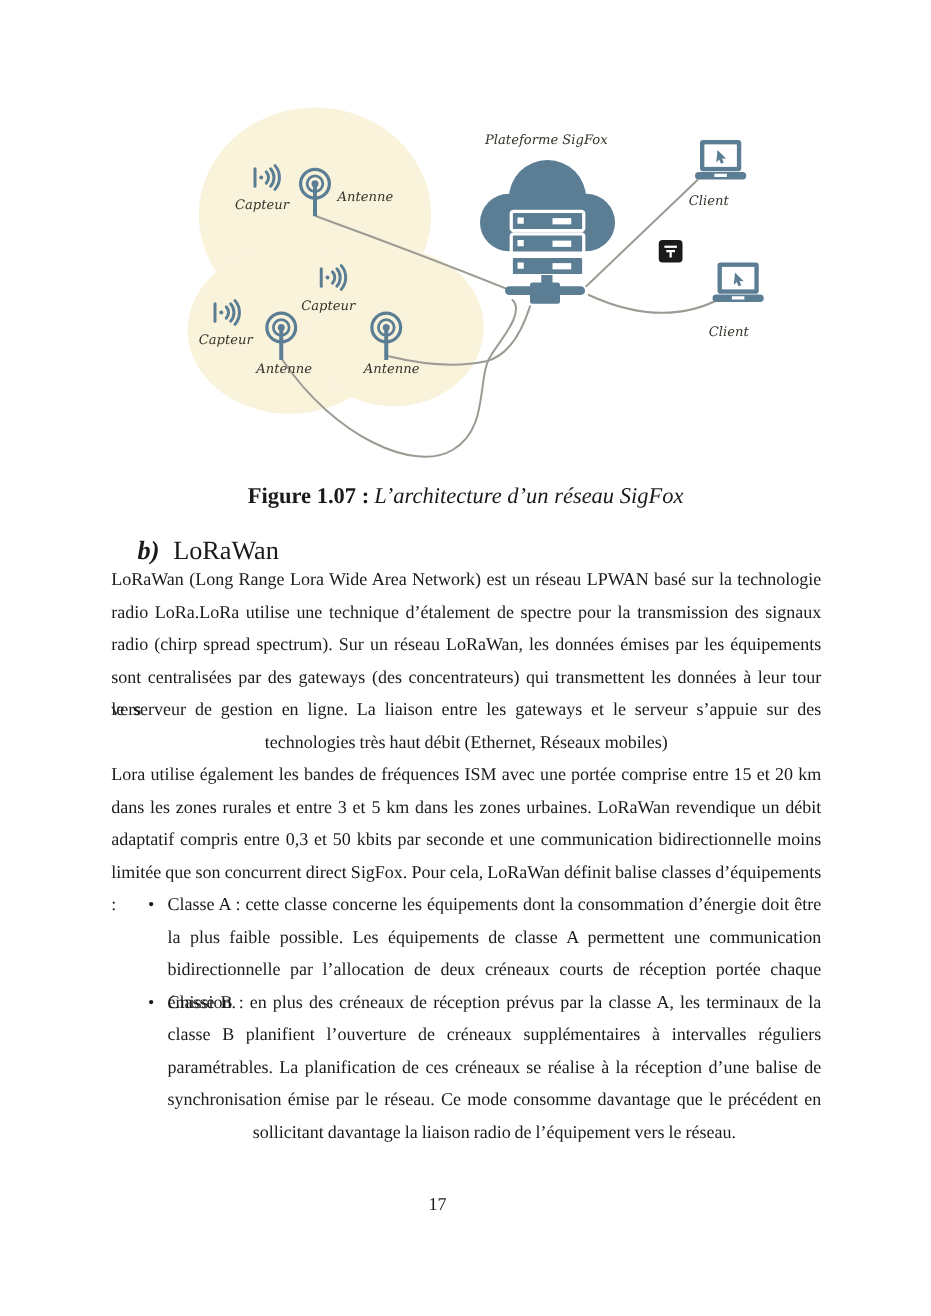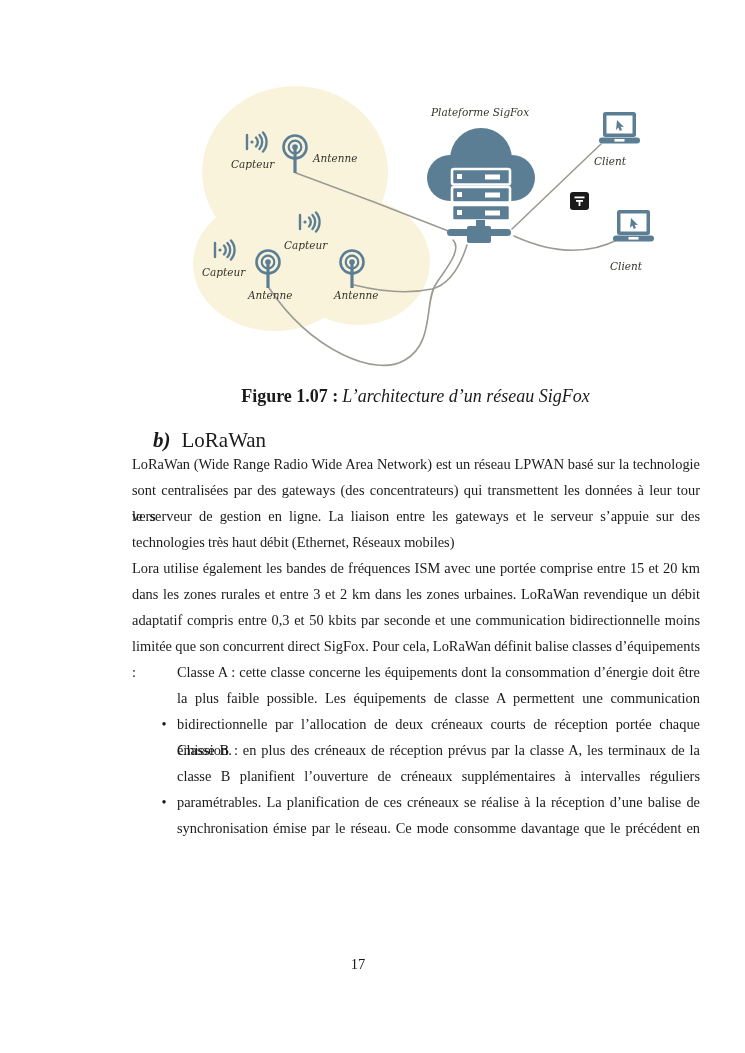--- a/index.html
+++ b/index.html
@@ -1,17 +1,17 @@
 <!DOCTYPE html>
 <html><head>
 <meta charset="utf-8">
 <style>
   html,body{margin:0;padding:0;}
   body{width:745px;height:1053px;background:#ffffff;font-family:"Liberation Serif",serif;color:#1a1a1a;position:relative;overflow:hidden;}
-  .page{position:absolute;inset:0;background:#ffffff;margin-left:43px;}
+  .page{position:absolute;inset:0;background:#ffffff;}
 
   
   .figure{position:absolute;left:0;top:0;width:745px;height:390px;}
   .figure svg{position:absolute;left:0;top:0;}
   .lbl{position:absolute;font-family:"DejaVu Serif",serif;font-style:italic;font-size:10.5px;color:#33332b;white-space:nowrap;}
   .lbl.ctr{text-align:left;}
 
   
   .caption{position:absolute;left:0;top:386px;width:745px;text-align:center;font-size:18px;}
   .cap-b{font-weight:bold;}
@@ -19,28 +19,28 @@
 
   
   .heading{position:absolute;left:110px;top:428px;font-size:21px;}
   .h-marker{font-weight:bold;font-style:italic;}
   .h-title{margin-left:11px;}
 
   
   .bodytext{position:absolute;left:89px;top:451px;width:568px;font-size:14.4px;word-spacing:-0.4px;}
   .ln{height:26px;line-height:26px;white-space:normal;}
   .ln.j{text-align:justify;text-align-last:justify;}
-  .ln.l{text-align:left;}
+  .ln.l{text-align:center;}
   .ln.ind{padding-left:45px;}
   .dot{position:absolute;left:26px;width:12px;text-align:center;font-size:14.4px;line-height:26px;}
   .dot.da{top:260px;}
   .dot.db{top:338px;}
 
   
-  .pagenum{position:absolute;left:0;top:956px;width:630px;text-align:center;font-size:14.5px;}
+  .pagenum{position:absolute;left:0;top:956px;width:630px;text-align:center;font-size:14.5px;padding-left:35px;}
 </style>
 </head>
 <body>
 
 <div class="page">
 
   <div class="figure">
     <svg width="745" height="390" viewBox="0 0 745 390">
 
       <g fill="#faf3dc">
@@ -161,34 +161,37 @@
 
   <div class="caption">
     <span class="cap-b">Figure 1.07 :</span><span class="cap-i">L’architecture d’un réseau SigFox</span>
   </div>
 
   <div class="heading">
     <span class="h-marker">b)</span><span class="h-title">LoRaWan</span>
   </div>
 
   <div class="bodytext">
-    <div class="ln j">LoRaWan (Wide Range Radio Wide Area Network) est un réseau LPWAN basé sur la technologie</div>
+    <div class="ln j">LoRaWan (Long Range Lora Wide Area Network) est un réseau LPWAN basé sur la technologie</div>
+    <div class="ln j">radio LoRa.LoRa utilise une technique d’étalement de spectre pour la transmission des signaux</div>
+    <div class="ln j">radio (chirp spread spectrum). Sur un réseau LoRaWan, les données émises par les équipements</div>
     <div class="ln j">sont centralisées par des gateways (des concentrateurs) qui transmettent les données à leur tour vers</div>
     <div class="ln j">le serveur de gestion en ligne. La liaison entre les gateways et le serveur s’appuie sur des</div>
     <div class="ln l">technologies très haut débit (Ethernet, Réseaux mobiles)</div>
     <div class="ln j">Lora utilise également les bandes de fréquences ISM avec une portée comprise entre 15 et 20 km</div>
-    <div class="ln j">dans les zones rurales et entre 3 et 2 km dans les zones urbaines. LoRaWan revendique un débit</div>
+    <div class="ln j">dans les zones rurales et entre 3 et 5 km dans les zones urbaines. LoRaWan revendique un débit</div>
     <div class="ln j">adaptatif compris entre 0,3 et 50 kbits par seconde et une communication bidirectionnelle moins</div>
     <div class="ln j">limitée que son concurrent direct SigFox. Pour cela, LoRaWan définit balise classes d’équipements :</div>
     <div class="ln j ind">Classe A : cette classe concerne les équipements dont la consommation d’énergie doit être</div>
     <div class="ln j ind">la plus faible possible. Les équipements de classe A permettent une communication</div>
     <div class="ln j ind">bidirectionnelle par l’allocation de deux créneaux courts de réception portée chaque émission.</div>
     <div class="ln j ind">Classe B : en plus des créneaux de réception prévus par la classe A, les terminaux de la</div>
     <div class="ln j ind">classe B planifient l’ouverture de créneaux supplémentaires à intervalles réguliers</div>
     <div class="ln j ind">paramétrables. La planification de ces créneaux se réalise à la réception d’une balise de</div>
     <div class="ln j ind">synchronisation émise par le réseau. Ce mode consomme davantage que le précédent en</div>
+    <div class="ln l ind">sollicitant davantage la liaison radio de l’équipement vers le réseau.</div>
     <span class="dot da">•</span>
     <span class="dot db">•</span>
   </div>
 
   <div class="pagenum">17</div>
 
 </div>
 
 </body></html>

